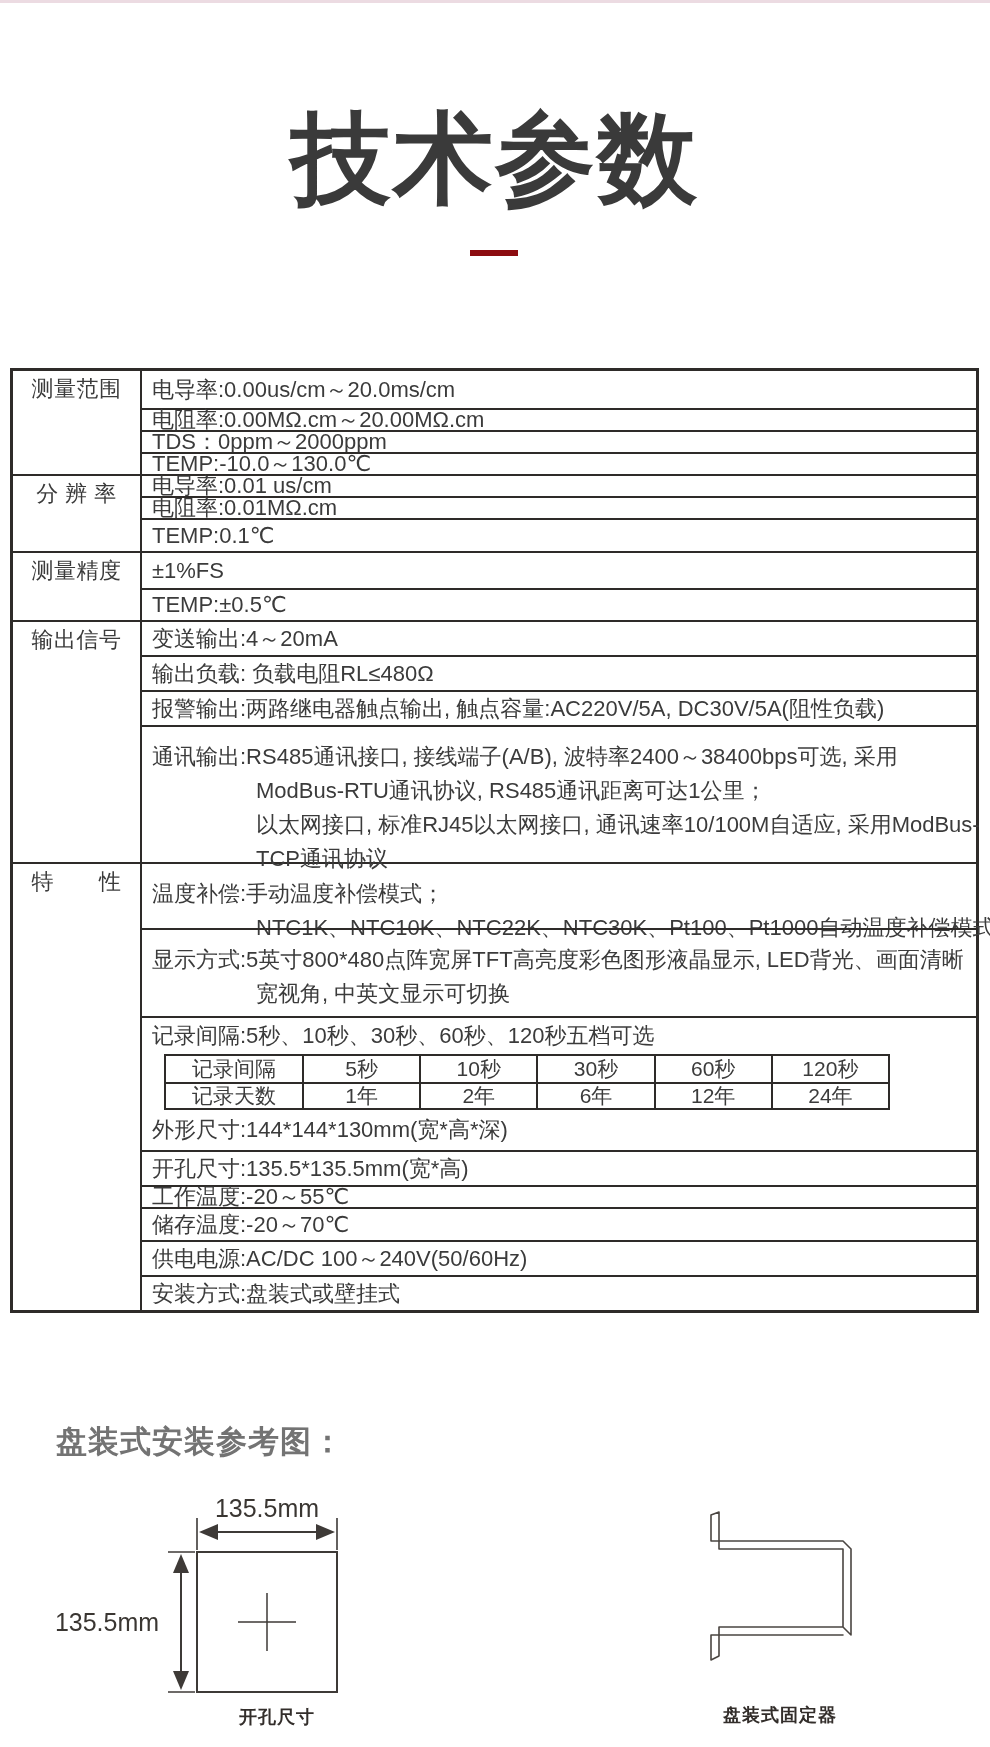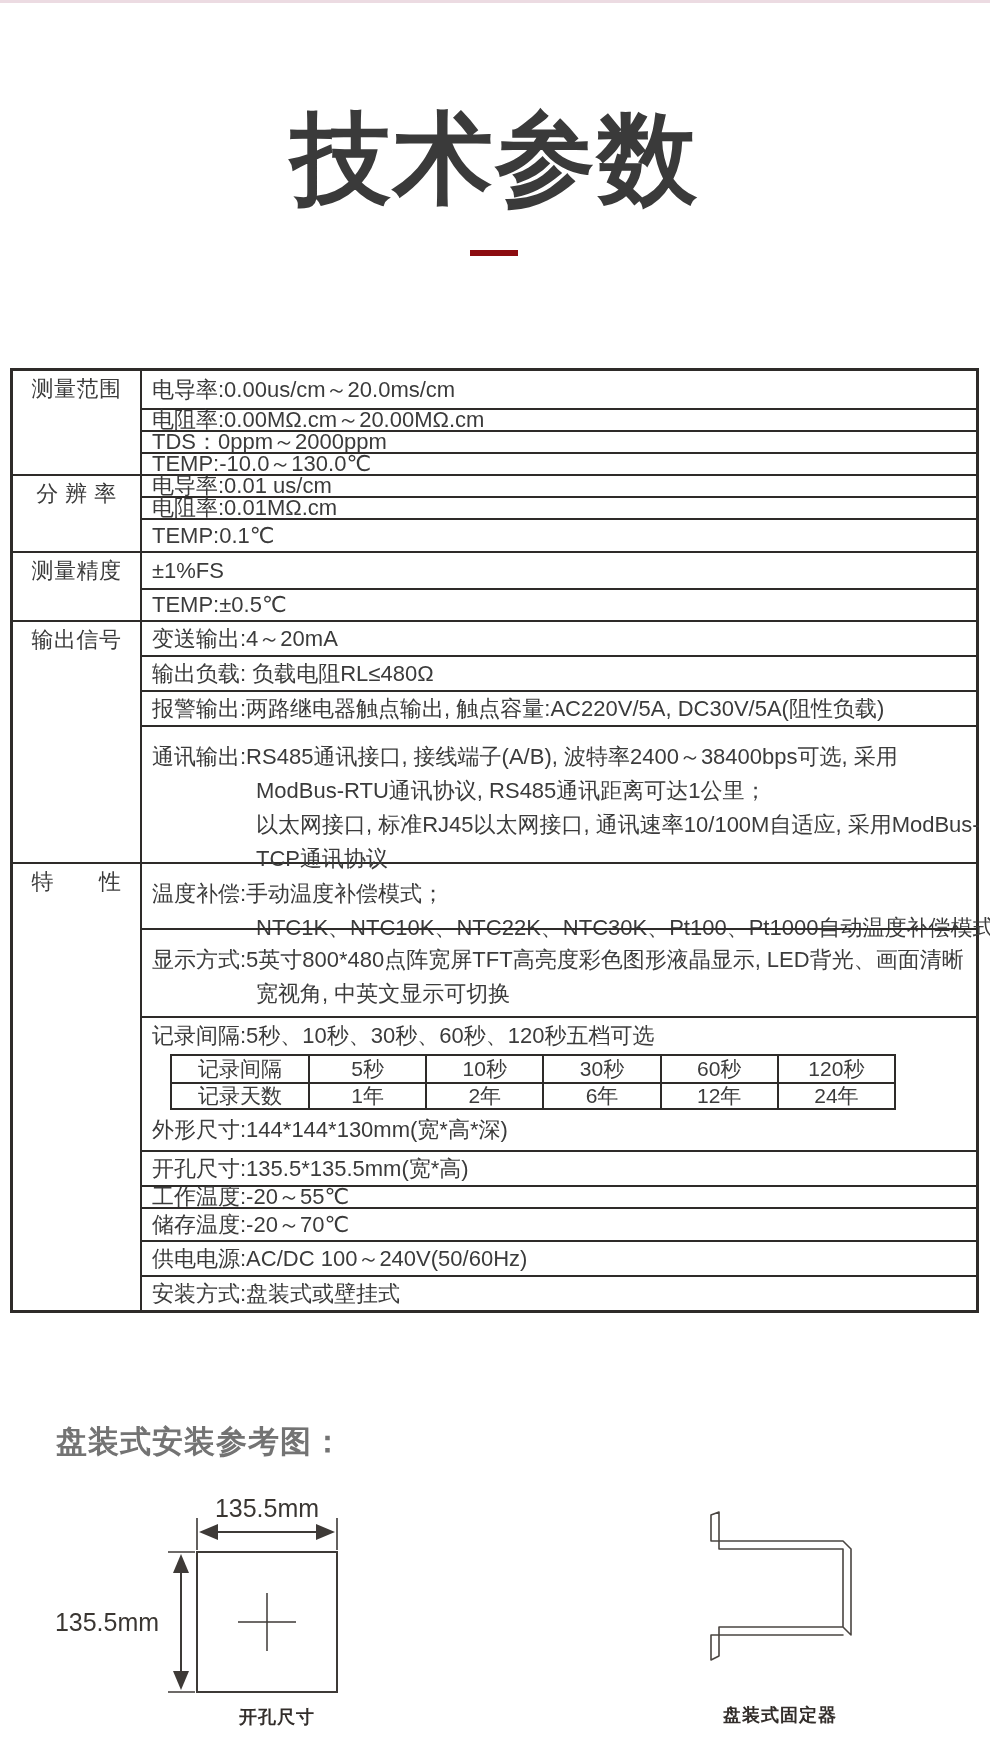--- a/index.html
+++ b/index.html
@@ -46,21 +46,21 @@
   .h37{height:37px}.h36{height:20px}.h35{height:35px}.h34{height:22px}
   .h33{height:33px}.h32{height:32px}
   .hm137{height:137px}.hm64{height:64px}.hm69{height:88px}
   .row-compound{height:134px;justify-content:flex-start;}
   .row-compound .ln-top{height:36px;display:flex;align-items:center;}
   .row-compound .ln-dim{height:41px;display:flex;align-items:center;}
 
   
   .rt{
     display:grid;grid-template-columns:136px repeat(5,1fr);
-    width:726px;margin-left:18px;border:2px solid var(--line);
+    width:726px;margin-left:12px;border:2px solid var(--line);
   }
   .rc{
     height:26px;display:flex;align-items:center;justify-content:center;
     font-size:21px;color:var(--ink);border-left:2px solid var(--line);
   }
   .rc:nth-child(6n+1){border-left:none;}
   .rc:nth-child(n+7){border-top:2px solid var(--line);}
 
   
   .mount-heading{

